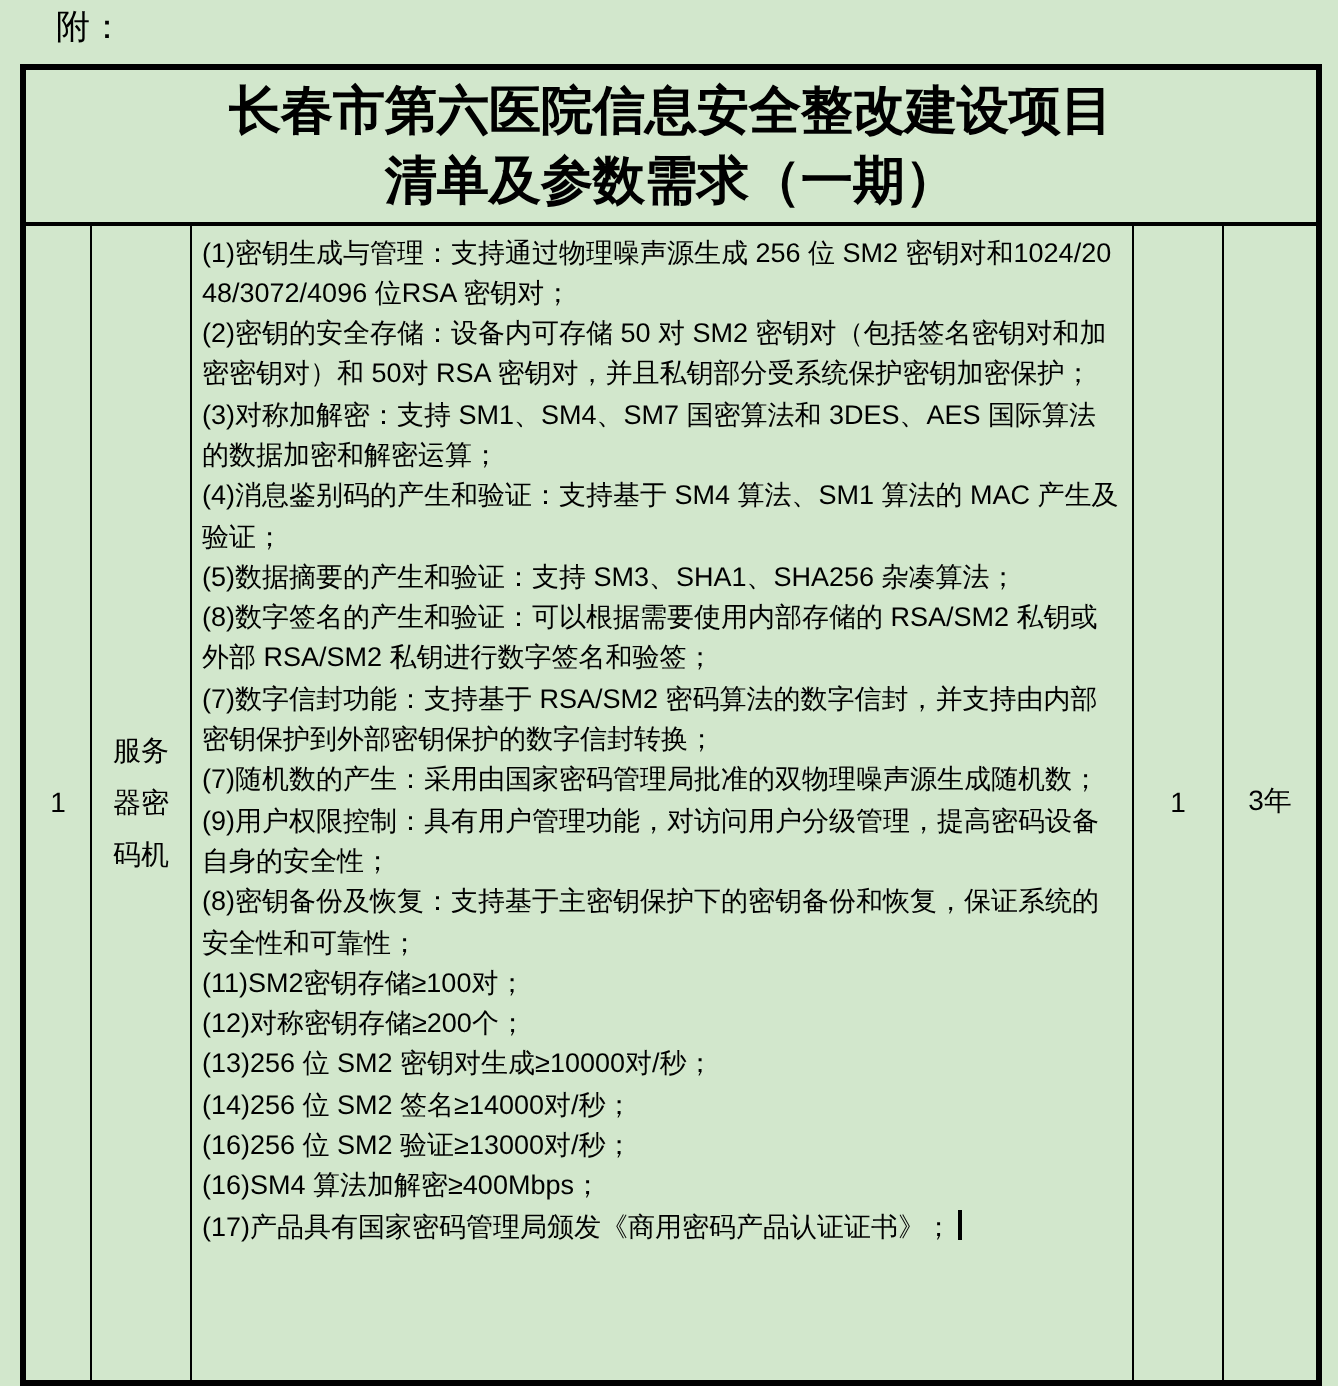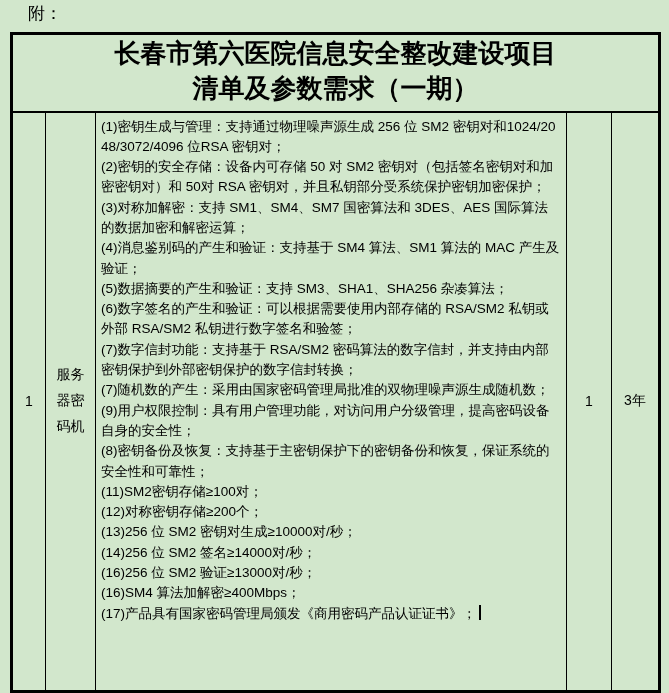--- a/index.html
+++ b/index.html
@@ -32,21 +32,21 @@
     border: 1.5px solid #000;
     overflow: hidden;
   }
   tr.title-row th {
     height: 78px;
     text-align: center;
     vertical-align: middle;
     font-size: 26px;
     font-weight: bold;
     line-height: 35px;
-    font-family: Liberation Mono, monospace;
+    font-family: Liberation Sans, sans-serif;
     border-bottom-width: 2px;
   }
   tr.header-row th {
     height: 44px;
     text-align: center;
     vertical-align: middle;
     font-size: 14px;
     font-weight: bold;
     line-height: 19px;
     padding: 2px 1px;
@@ -57,21 +57,20 @@
   td.cell-index, td.cell-quantity, td.cell-warranty {
     text-align: center;
     vertical-align: middle;
   }
   td.cell-product {
     text-align: center;
     vertical-align: middle;
     line-height: 26px;
     padding: 0 9px;
     word-break: break-all;
-    font-family: Liberation Serif, serif;
   }
   td.cell-description {
     vertical-align: top;
     padding: 4px 5px 2px 5px;
   }
   .desc-item {
     font-size: 13.5px;
     line-height: 20.3px;
     word-break: break-all;
   }
@@ -110,21 +109,21 @@
       <tr class="data-row">
         <td class="cell-index">1</td>
         <td class="cell-product">服务器密码机</td>
         <td class="cell-description">
           <div>
               <div class="desc-item">(1)密钥生成与管理：支持通过物理噪声源生成 256 位 SM2 密钥对和1024/2048/3072/4096 位RSA 密钥对；</div>
               <div class="desc-item">(2)密钥的安全存储：设备内可存储 50 对 SM2 密钥对（包括签名密钥对和加密密钥对）和 50对 RSA 密钥对，并且私钥部分受系统保护密钥加密保护；</div>
               <div class="desc-item">(3)对称加解密：支持 SM1、SM4、SM7 国密算法和 3DES、AES 国际算法的数据加密和解密运算；</div>
               <div class="desc-item">(4)消息鉴别码的产生和验证：支持基于 SM4 算法、SM1 算法的 MAC 产生及验证；</div>
               <div class="desc-item">(5)数据摘要的产生和验证：支持 SM3、SHA1、SHA256 杂凑算法；</div>
-              <div class="desc-item">(6)数字签名的产生和验证：可以根据需要使用内部存储的 RSA/SM2 私钥或外部 RSA/SM2 私钥进行数字签名和验签；</div>
+              <div class="desc-item">(8)数字签名的产生和验证：可以根据需要使用内部存储的 RSA/SM2 私钥或外部 RSA/SM2 私钥进行数字签名和验签；</div>
               <div class="desc-item">(7)数字信封功能：支持基于 RSA/SM2 密码算法的数字信封，并支持由内部密钥保护到外部密钥保护的数字信封转换；</div>
               <div class="desc-item">(7)随机数的产生：采用由国家密码管理局批准的双物理噪声源生成随机数；</div>
               <div class="desc-item">(9)用户权限控制：具有用户管理功能，对访问用户分级管理，提高密码设备自身的安全性；</div>
               <div class="desc-item">(8)密钥备份及恢复：支持基于主密钥保护下的密钥备份和恢复，保证系统的安全性和可靠性；</div>
               <div class="desc-item">(11)SM2密钥存储≥100对；</div>
               <div class="desc-item">(12)对称密钥存储≥200个；</div>
               <div class="desc-item">(13)256 位 SM2 密钥对生成≥10000对/秒；</div>
               <div class="desc-item">(14)256 位 SM2 签名≥14000对/秒；</div>
               <div class="desc-item">(16)256 位 SM2 验证≥13000对/秒；</div>
               <div class="desc-item">(16)SM4 算法加解密≥400Mbps；</div>

